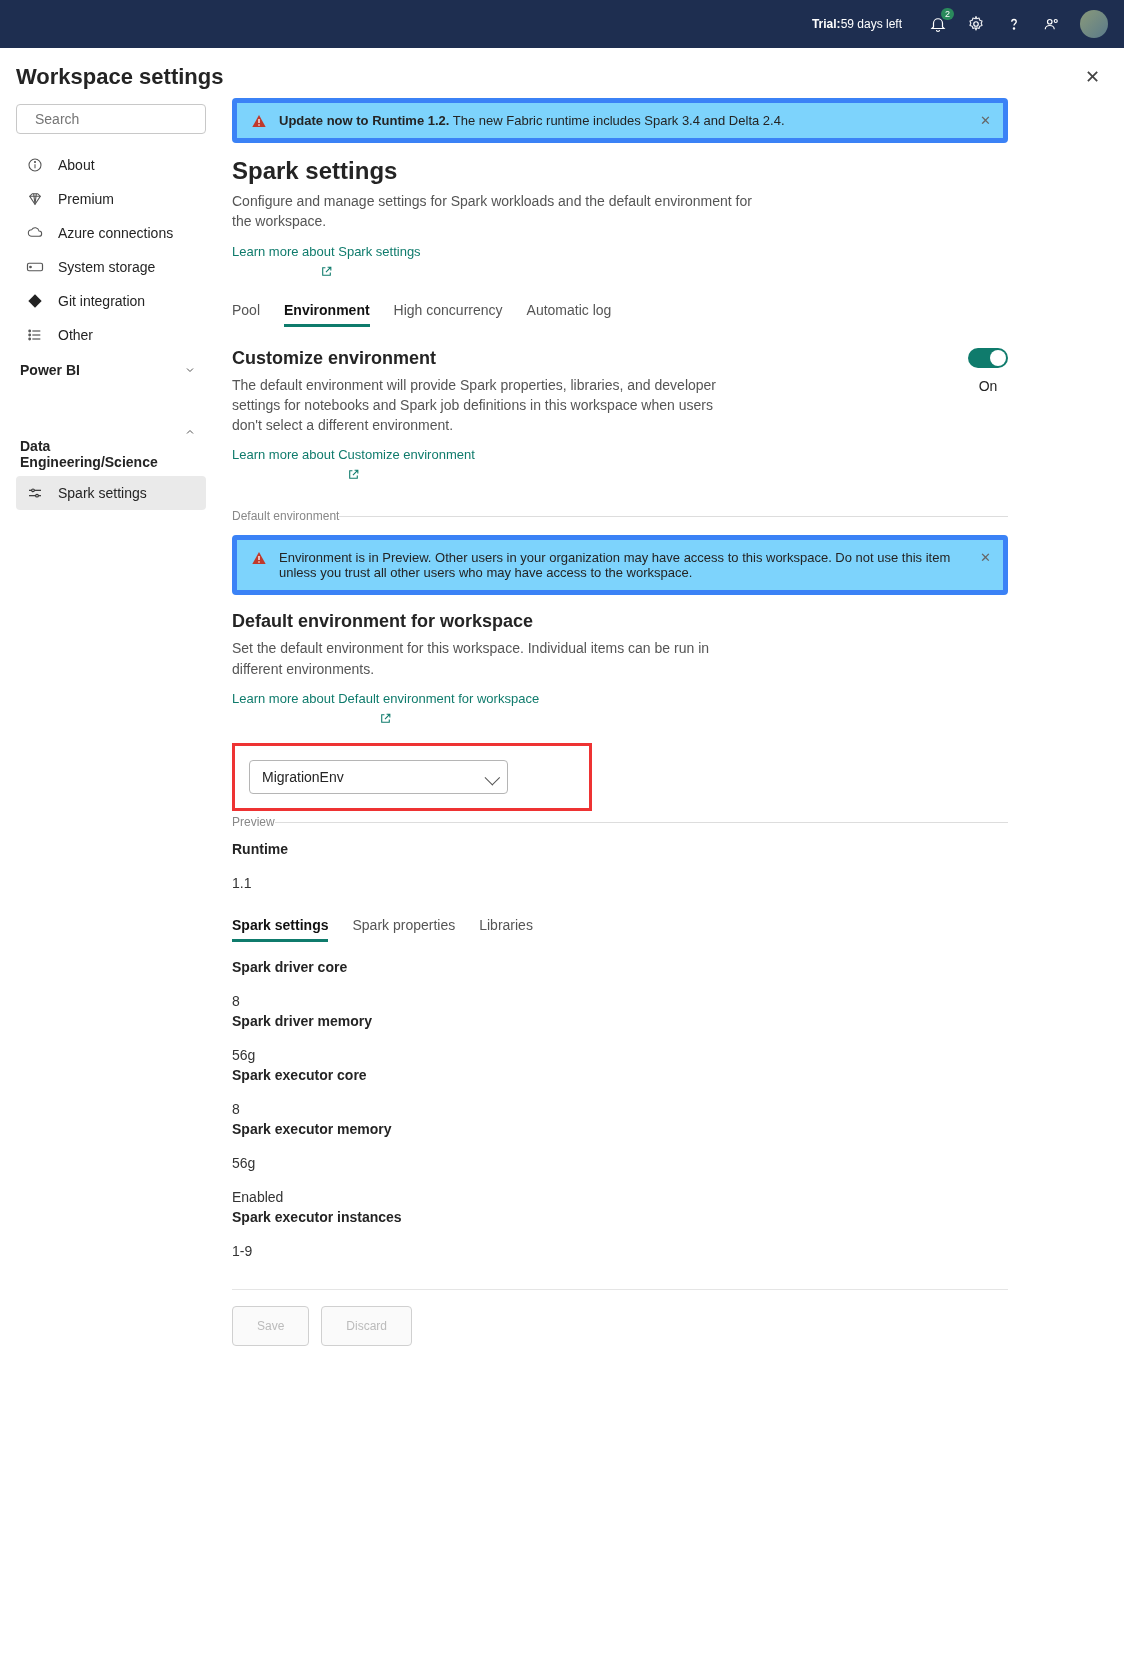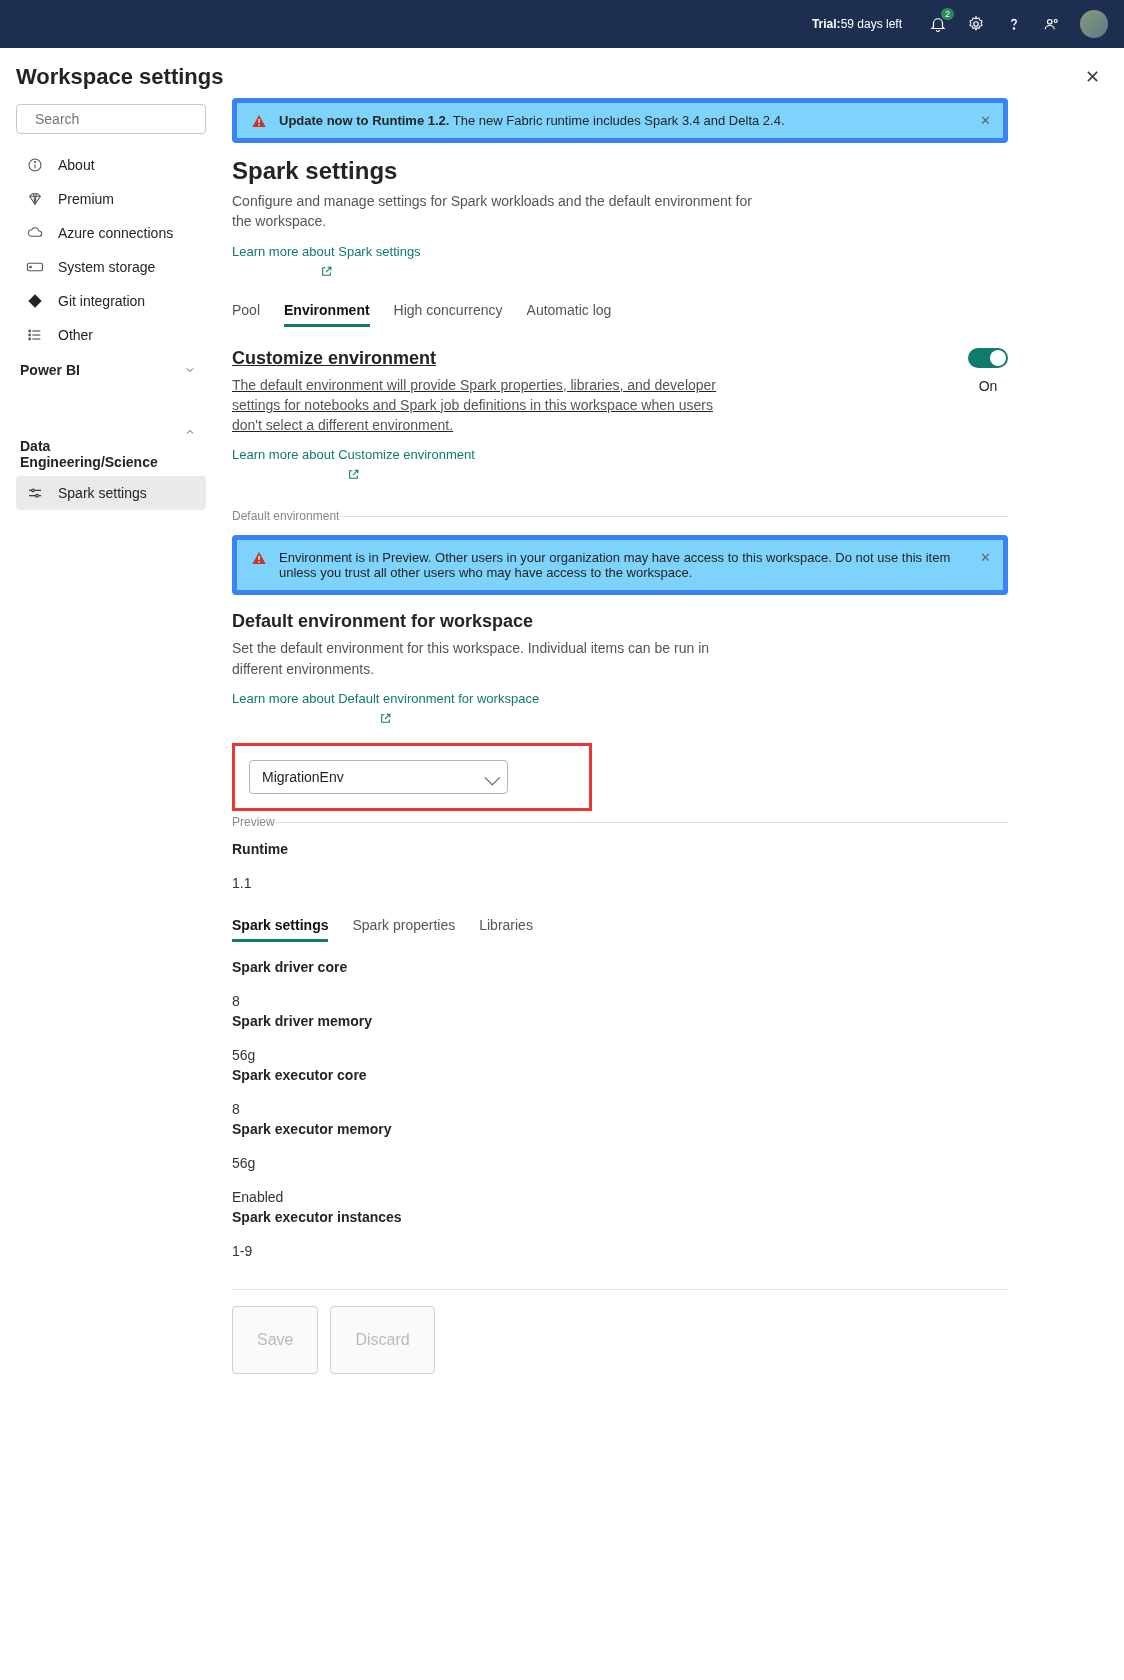--- a/index.html
+++ b/index.html
@@ -65,21 +65,21 @@
   .highlight { border:3px solid #e33; padding:14px 14px; width:360px; margin-bottom:4px; }
   .dropdown { width:259px; border:1px solid #b5b5b5; border-radius:4px; padding:8px 30px 8px 12px; font-size:14px; position:relative; cursor:pointer; background:#fff; }
   .dropdown::after { content:''; position:absolute; right:12px; top:14px; width:10px; height:10px; border-right:1.5px solid #555; border-bottom:1.5px solid #555; transform:rotate(45deg) translateY(-4px); }
   
   
   .kv-label { font-weight:600; font-size:14px; margin-top:4px; }
   .kv-value { font-size:14px; color:#333; margin:18px 0 4px 0; }
   
   
   .footer { border-top:1px solid #e5e5e5; margin-top:30px; padding-top:16px; display:flex; gap:12px; margin-right:100px;}
-  .btn { padding:24px 24px; border:1px solid #d0d0d0; border-radius:4px; background:#fafafa; color:#bbb; font-size:16px; cursor:not-allowed; }
+  .btn { padding:12px 24px; border:1px solid #d0d0d0; border-radius:4px; background:#fafafa; color:#bbb; font-size:12px; cursor:not-allowed; }
   
   svg { display:block; }
 </style>
 </head>
 <body>
 
 <div class="topbar">
   <div class="trial">
     <span>Trial:</span>
     <span>59 days left</span>
@@ -238,21 +238,21 @@
     
     <div class="tabs">
       <div class="tab">Pool</div>
       <div class="tab active">Environment</div>
       <div class="tab">High concurrency</div>
       <div class="tab">Automatic log</div>
     </div>
 
     
     <div class="toggle-row">
-      <div style="flex:1;text-decoration:underline;">
+      <div style="flex:1;">
         <h3 class="sub">Customize environment</h3>
         <p class="desc" style="max-width:490px;">The default environment will provide Spark properties, libraries, and developer settings for notebooks and Spark job definitions in this workspace when users don't select a different environment.</p>
         <a class="learn">
           <span>Learn more about Customize environment</span>
           <svg width="13" height="13" viewBox="0 0 24 24" fill="none" stroke="#0f7b6c" stroke-width="2">
               <path d="M14 4h6v6M20 4l-9 9M19 14v5H5V5h5"></path>
             </svg>
         </a>
       </div>
       <div class="toggle-right">

